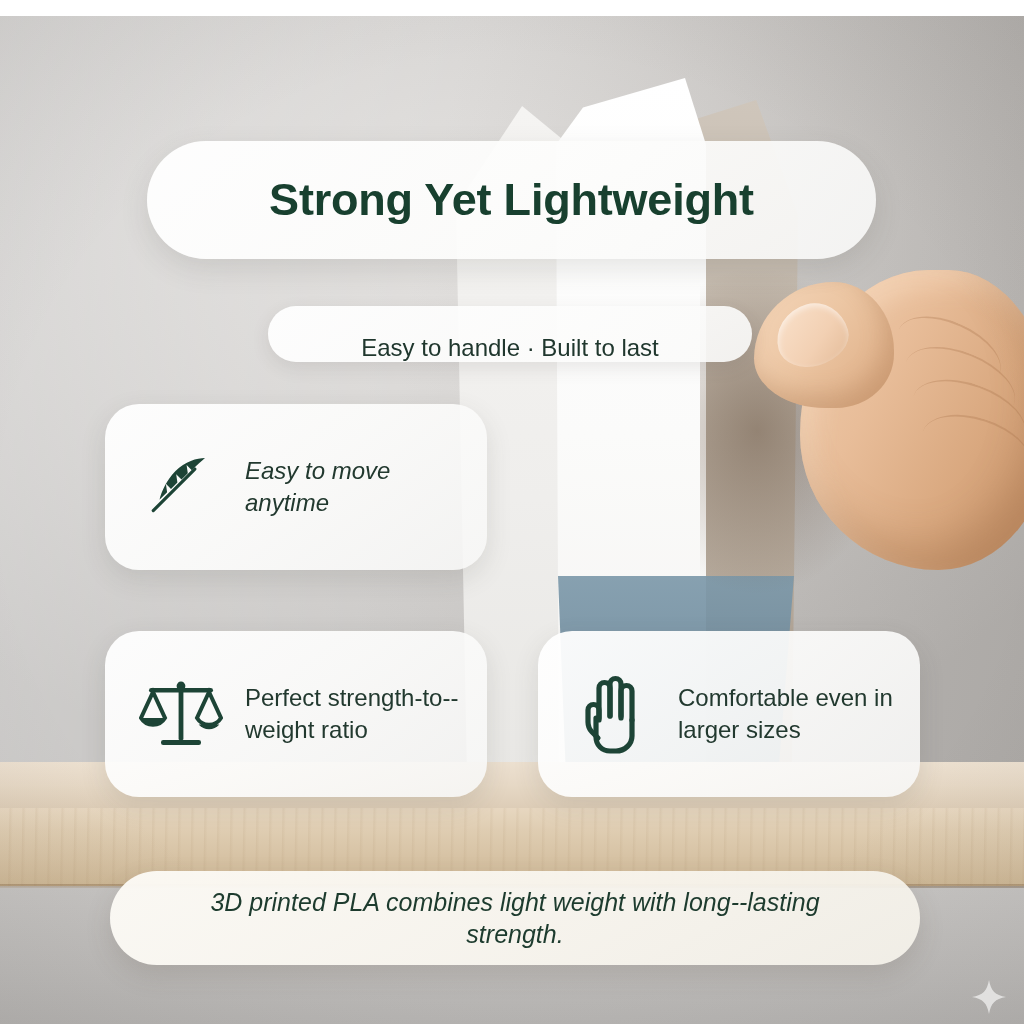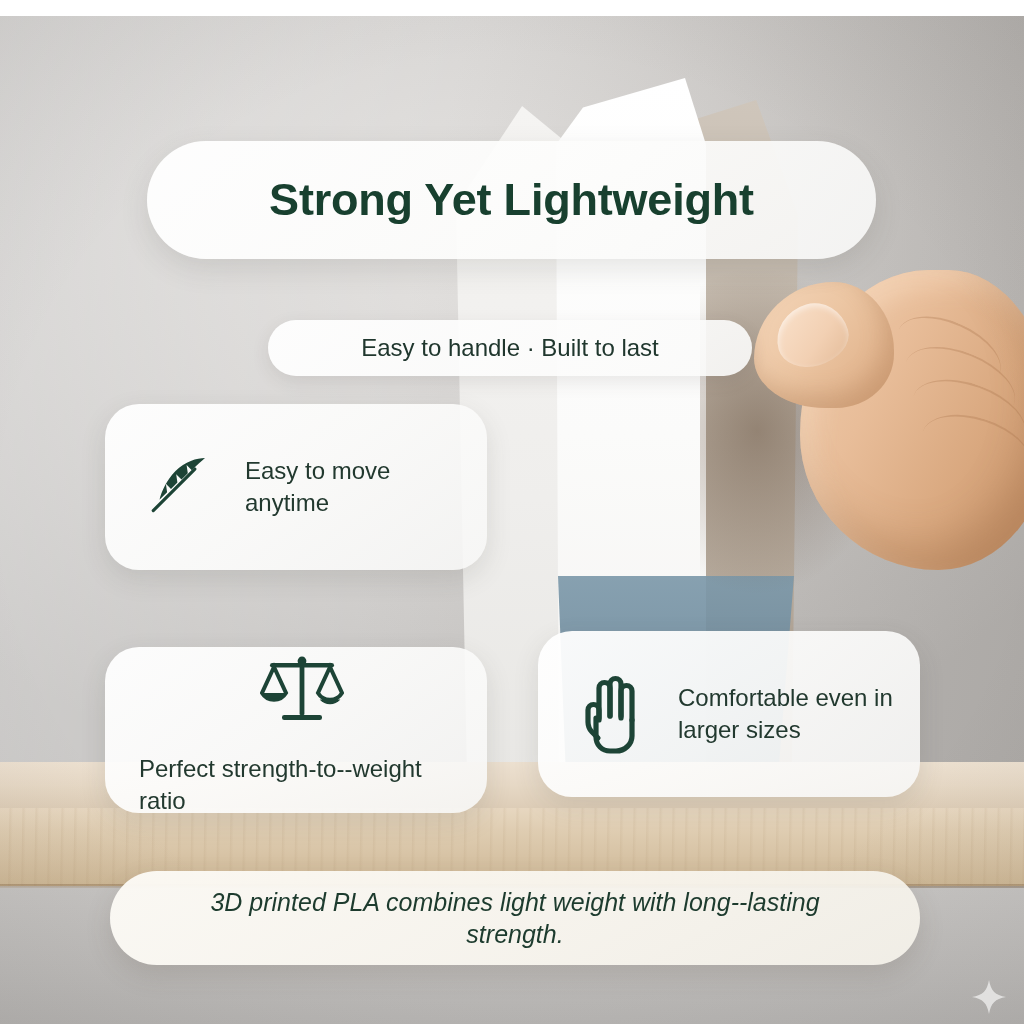--- a/index.html
+++ b/index.html
@@ -142,46 +142,46 @@
     box-shadow:0 10px 28px rgba(70,66,60,.13);
     display:flex; align-items:center; justify-content:center;
   }
   .title-text {
     font-size:45px; font-weight:bold; letter-spacing:-0.2px;
     color:#18402f;
     white-space:nowrap;
   }
 
   .subtitle-pill {
-    position:absolute; left:268px; top:304px; width:484px; height:56px;
+    position:absolute; left:268px; top:290px; width:484px; height:56px;
     border-radius:32px;
     background:linear-gradient(140deg, rgba(255,255,255,0.94) 0%, rgba(250,250,249,0.90) 100%);
     box-shadow:0 6px 18px rgba(70,66,60,.11);
-    display:flex; align-items:center; justify-content:center;
+    display:flex; align-items:flex-end; justify-content:center;
   }
   .subtitle-text {
     font-size:24px; color:#20372e; white-space:nowrap;
   }
 
   .cards {
     position:absolute; left:0; top:0; width:1024px; height:1024px;
   }
   .card {
     position:absolute;
     width:382px; height:166px;
     border-radius:34px;
     background:linear-gradient(140deg, rgba(255,255,255,0.95) 0%, rgba(252,252,251,0.92) 50%, rgba(247,247,246,0.89) 100%);
     box-shadow:0 9px 26px rgba(70,66,60,.13);
     display:flex; align-items:center;
     padding:0 22px 0 34px;
     gap:22px;
   }
-  .card-1 { left:105px; top:388px; }
+  .card-1 { left:105px; top:388px;font-style:italic; }
   .card-2 { left:538px; top:388px; }
-  .card-3 { left:105px; top:631px;flex-direction:column; }
+  .card-3 { left:105px; top:615px; }
   .card-4 { left:538px; top:615px; }
 
   .card-icon {
     flex:0 0 auto;
     width:84px; height:84px;
     display:flex; align-items:center; justify-content:center;
   }
   .card-icon svg { display:block; }
   .card-label {
     font-size:24px; line-height:1.34; color:#22392f;

